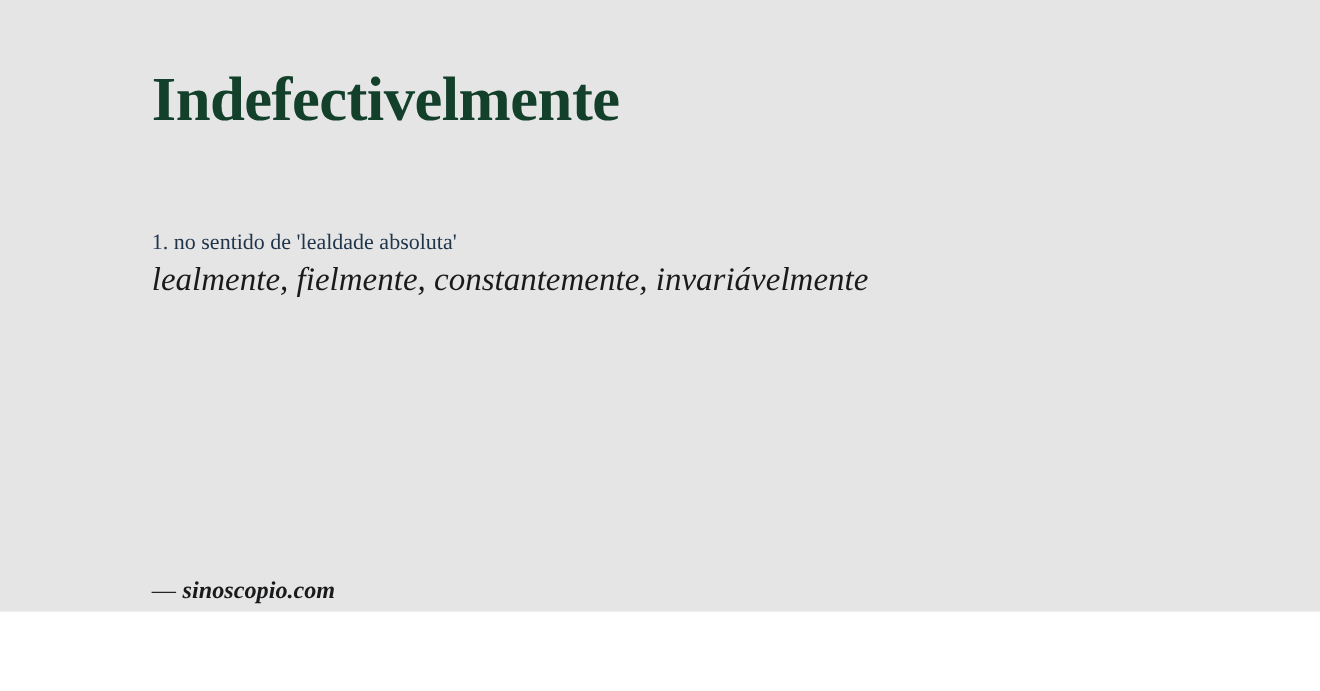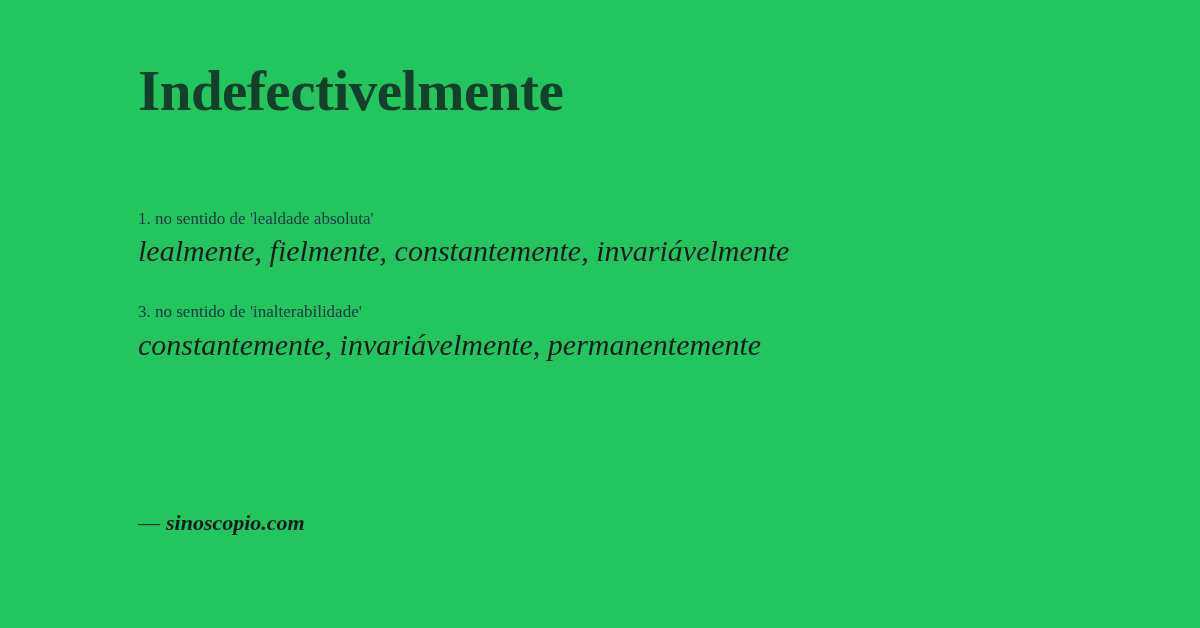--- a/index.html
+++ b/index.html
@@ -9,24 +9,24 @@
   body {
     width: 1200px;
     height: 628px;
     background: #ffffff;
     font-family: "Liberation Serif", "DejaVu Serif", serif;
     overflow: hidden;
   }
   .card {
     position: relative;
     width: 1200px;
-    height: 628px;
+    height: 556px;
     box-sizing: border-box;
     padding: 0 60px 0 138px;
-    background: #22c55e;
+    background: #e5e5e5;
   }
   .headword {
     position: absolute;
     left: 138px;
     top: 62px;
     margin: 0;
     font-size: 57px;
     line-height: 1.0;
     font-weight: bold;
     letter-spacing: -0.5px;
@@ -52,37 +52,37 @@
     width: 1000px;
   }
   .sense {
     margin: 0 0 31px 0;
   }
   .sense:last-child {
     margin-bottom: 0;
   }
   .sense-label {
     margin: 0;
-    font-size: 17px;
+    font-size: 20px;
     line-height: 1.25;
     color: #1f3349;
     white-space: nowrap;
   }
   .sense-synonyms {
     margin: 2px 0 0 0;
     font-size: 30px;
     line-height: 1.3;
     color: #191a1c;
     white-space: nowrap;
     font-style: italic;
   }
   .attribution {
     position: absolute;
     left: 138px;
-    top: 510px;
+    top: 524px;
     margin: 0;
     font-size: 22px;
     line-height: 1.2;
     font-weight: bold;
     font-style: italic;
     color: #191a1c;
     white-space: nowrap;
   }
   .attribution .dash {
     font-style: normal;
@@ -99,24 +99,20 @@
 
 
   <div class="senses">
 
     <div class="sense">
       <div class="sense-label">1. no sentido de 'lealdade absoluta'</div>
       <div class="sense-synonyms">lealmente, fielmente, constantemente, invariávelmente</div>
     </div>
 
 
-    <div class="sense">
-      <div class="sense-label">3. no sentido de 'inalterabilidade'</div>
-      <div class="sense-synonyms">constantemente, invariávelmente, permanentemente</div>
-    </div>
 
   </div>
 
   <div class="attribution">
     <span class="dash">—</span><span>sinoscopio.com</span>
   </div>
 
 </div>
 
 </body></html>

